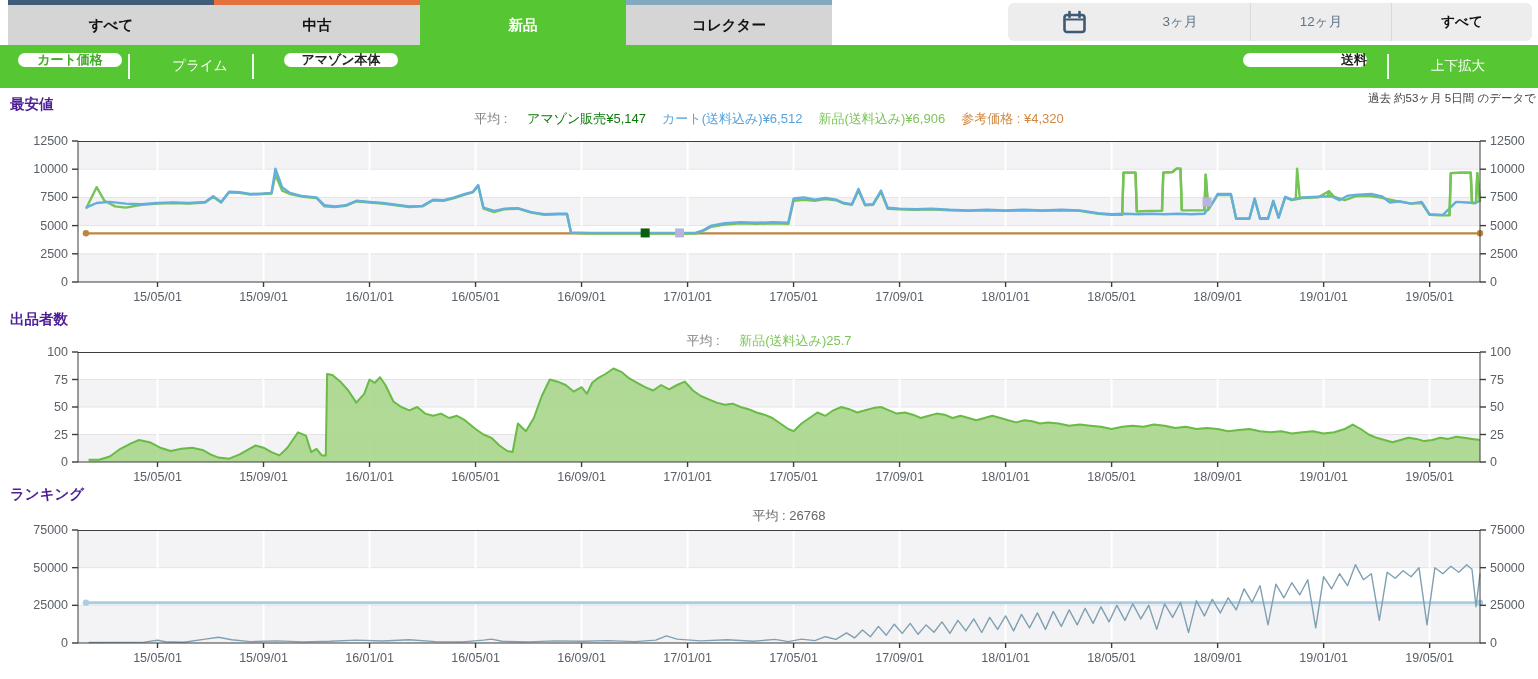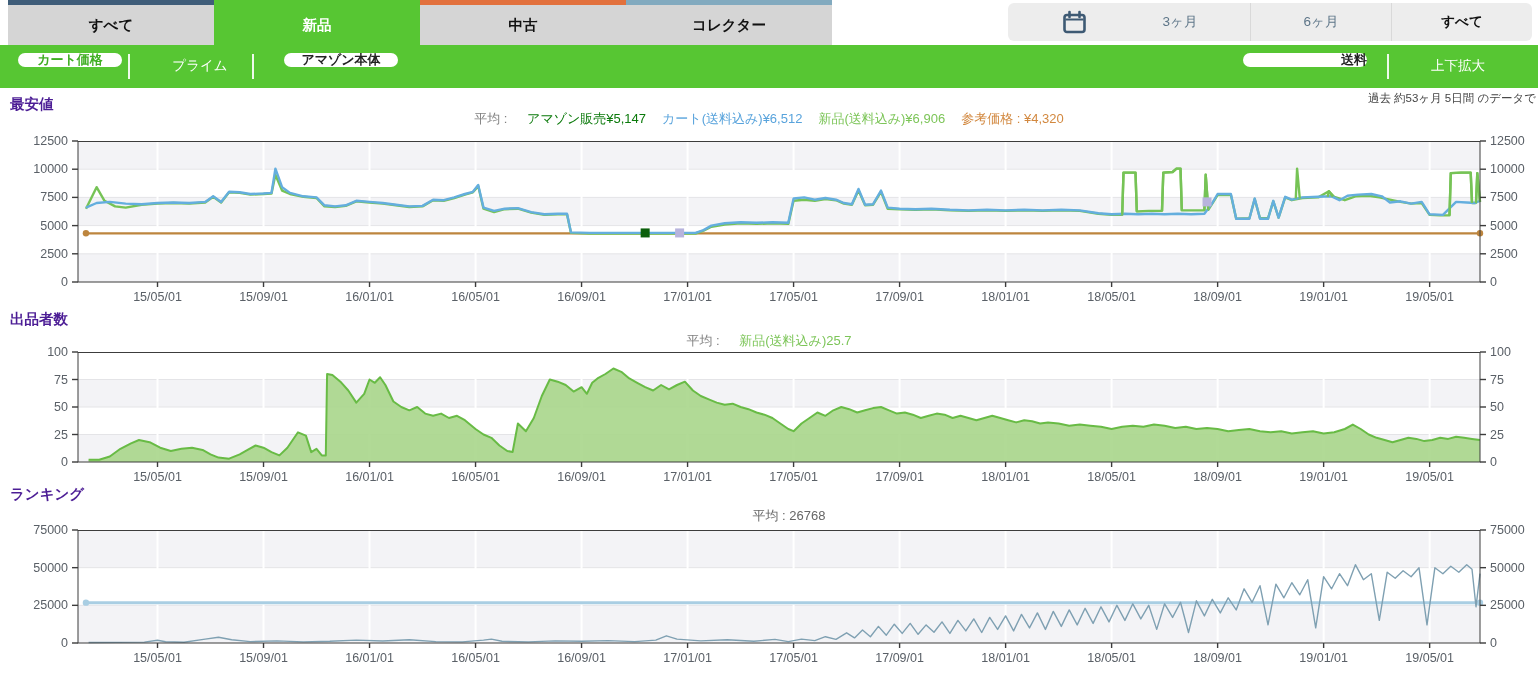--- a/index.html
+++ b/index.html
@@ -36,45 +36,45 @@
 </style>
 </head>
 <body>
 
 <div class="page">
 
   <div class="tabs">
     <div class="tab" style="--accent: #3f5d79;">
       <span>すべて</span>
     </div>
+    <div class="tab" style="--accent: #e2713d;">
+      <span>中古</span>
+    </div>
     <div class="tab active" style="--accent: #57c633;">
       <span>新品</span>
-    </div>
-    <div class="tab" style="--accent: #e2713d;">
-      <span>中古</span>
     </div>
     <div class="tab" style="--accent: #82aabf;">
       <span>コレクター</span>
     </div>
   </div>
 
   <div class="period">
     <div class="period-icon-cell">
       <svg width="27" height="27" viewBox="0 0 27 27">
         <rect x="3.5" y="6" width="20" height="17" rx="2.5" fill="none" stroke="#3e5a74" stroke-width="2.6"></rect>
         <line x1="8.5" y1="3" x2="8.5" y2="8" stroke="#3e5a74" stroke-width="2.6" stroke-linecap="round"></line>
         <line x1="18.5" y1="3" x2="18.5" y2="8" stroke="#3e5a74" stroke-width="2.6" stroke-linecap="round"></line>
         <line x1="4.5" y1="10.5" x2="22.5" y2="10.5" stroke="#3e5a74" stroke-width="2"></line>
       </svg>
     </div>
     <div class="period-btn" style="border-left:none">
       <span>3ヶ月</span>
     </div>
     <div class="period-btn">
-      <span>6ヶ月</span>
+      <span>12ヶ月</span>
     </div>
     <div class="period-btn active">
       <span>すべて</span>
     </div>
   </div>
 
   <div class="toolbar">
     <div class="pill" style="left:18px;width:104px;color:#3fae22;">
       <span>カート価格</span>
     </div>

